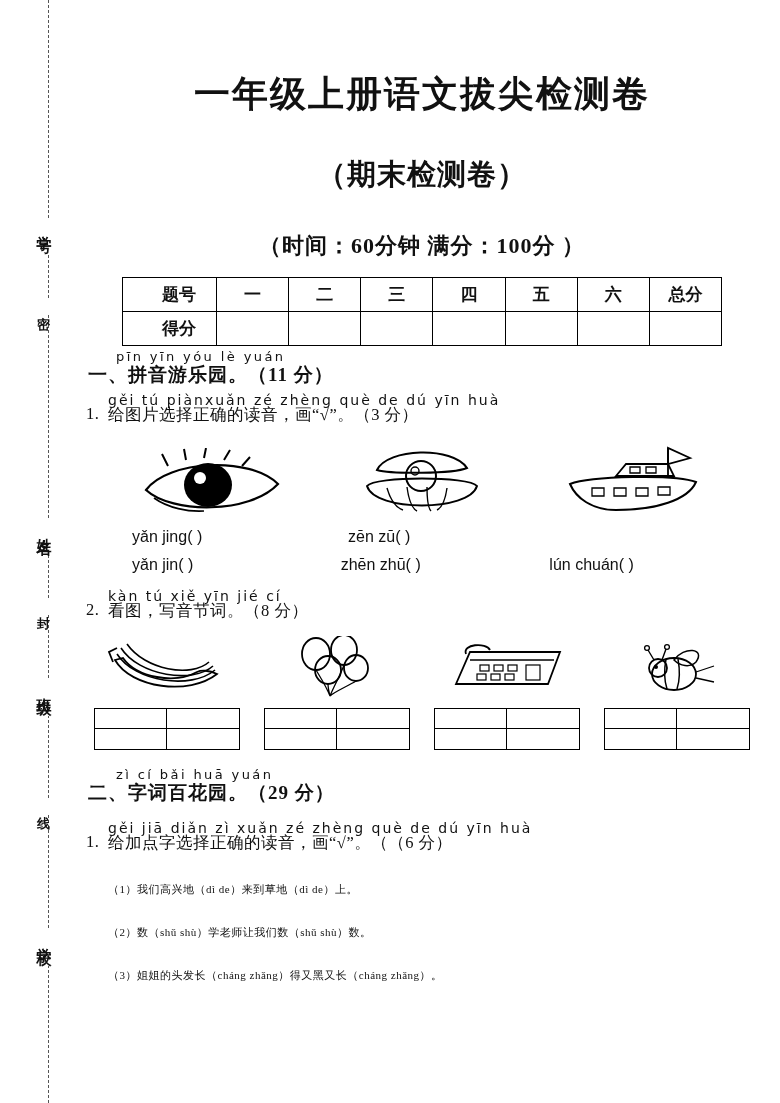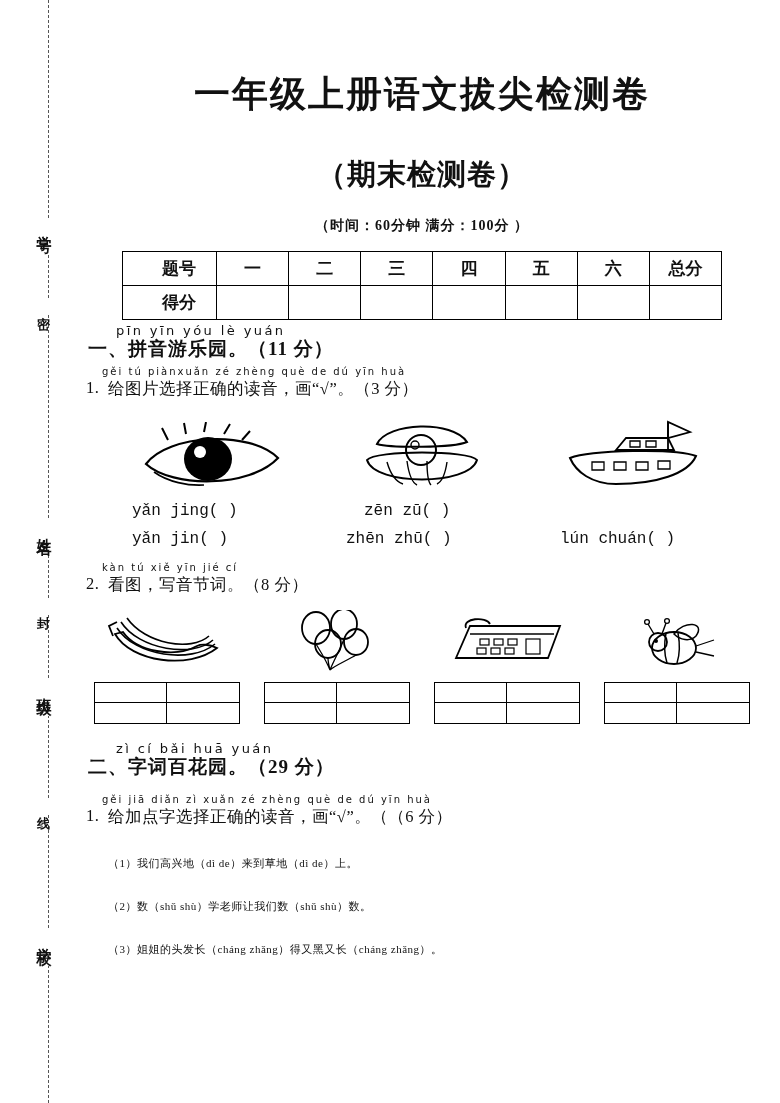--- a/index.html
+++ b/index.html
@@ -81,23 +81,23 @@
   }
   h2.subtitle {
     margin: 16px;
     padding-top: 18px;
     text-align: center;
     font-weight: bold;
     font-size: 29px;
     letter-spacing: 1px;
   }
   .exam-info {
-    margin-top: 22px;
+    margin-top: 36px;
     text-align: center;
-    font-size: 14px;
+    font-size: 22px;
     font-weight: bold;
     letter-spacing: 1px;
   }
 
   
   table.score {
     margin: 16px auto 0 auto;
     border-collapse: collapse;
     width: 600px;
     table-layout: fixed;
@@ -145,42 +145,41 @@
     letter-spacing: 0.5px;
     padding-left: 22px;
   }
   .q .num {
     position: absolute;
     left: 0;
     top: 0;
   }
   .q .pinyin-over {
     top: -12px;
-    left: 16px;
-    font-size: 10px;
+    left: 22px;
+    font-size: 14px;
     letter-spacing: 2px;
   }
 
   
   .pic-row {
     display: flex;
     justify-content: space-around;
     align-items: flex-end;
     margin-top: 14px;
     padding: 0 18px;
   }
   .pic-cell { text-align: center; }
 
   .opt-row {
     display: flex;
     margin-top: 10px;
     padding-left: 46px;
-    font-family: Liberation Mono, monospace;
+    font-family: Liberation Sans, sans-serif;
     font-size: 16px;
-    gap: 16px;
   }
   .opt-row .opt {
     width: 216px;
     white-space: nowrap;
   }
 
   
   .pic-row2 {
     display: flex;
     justify-content: space-between;

